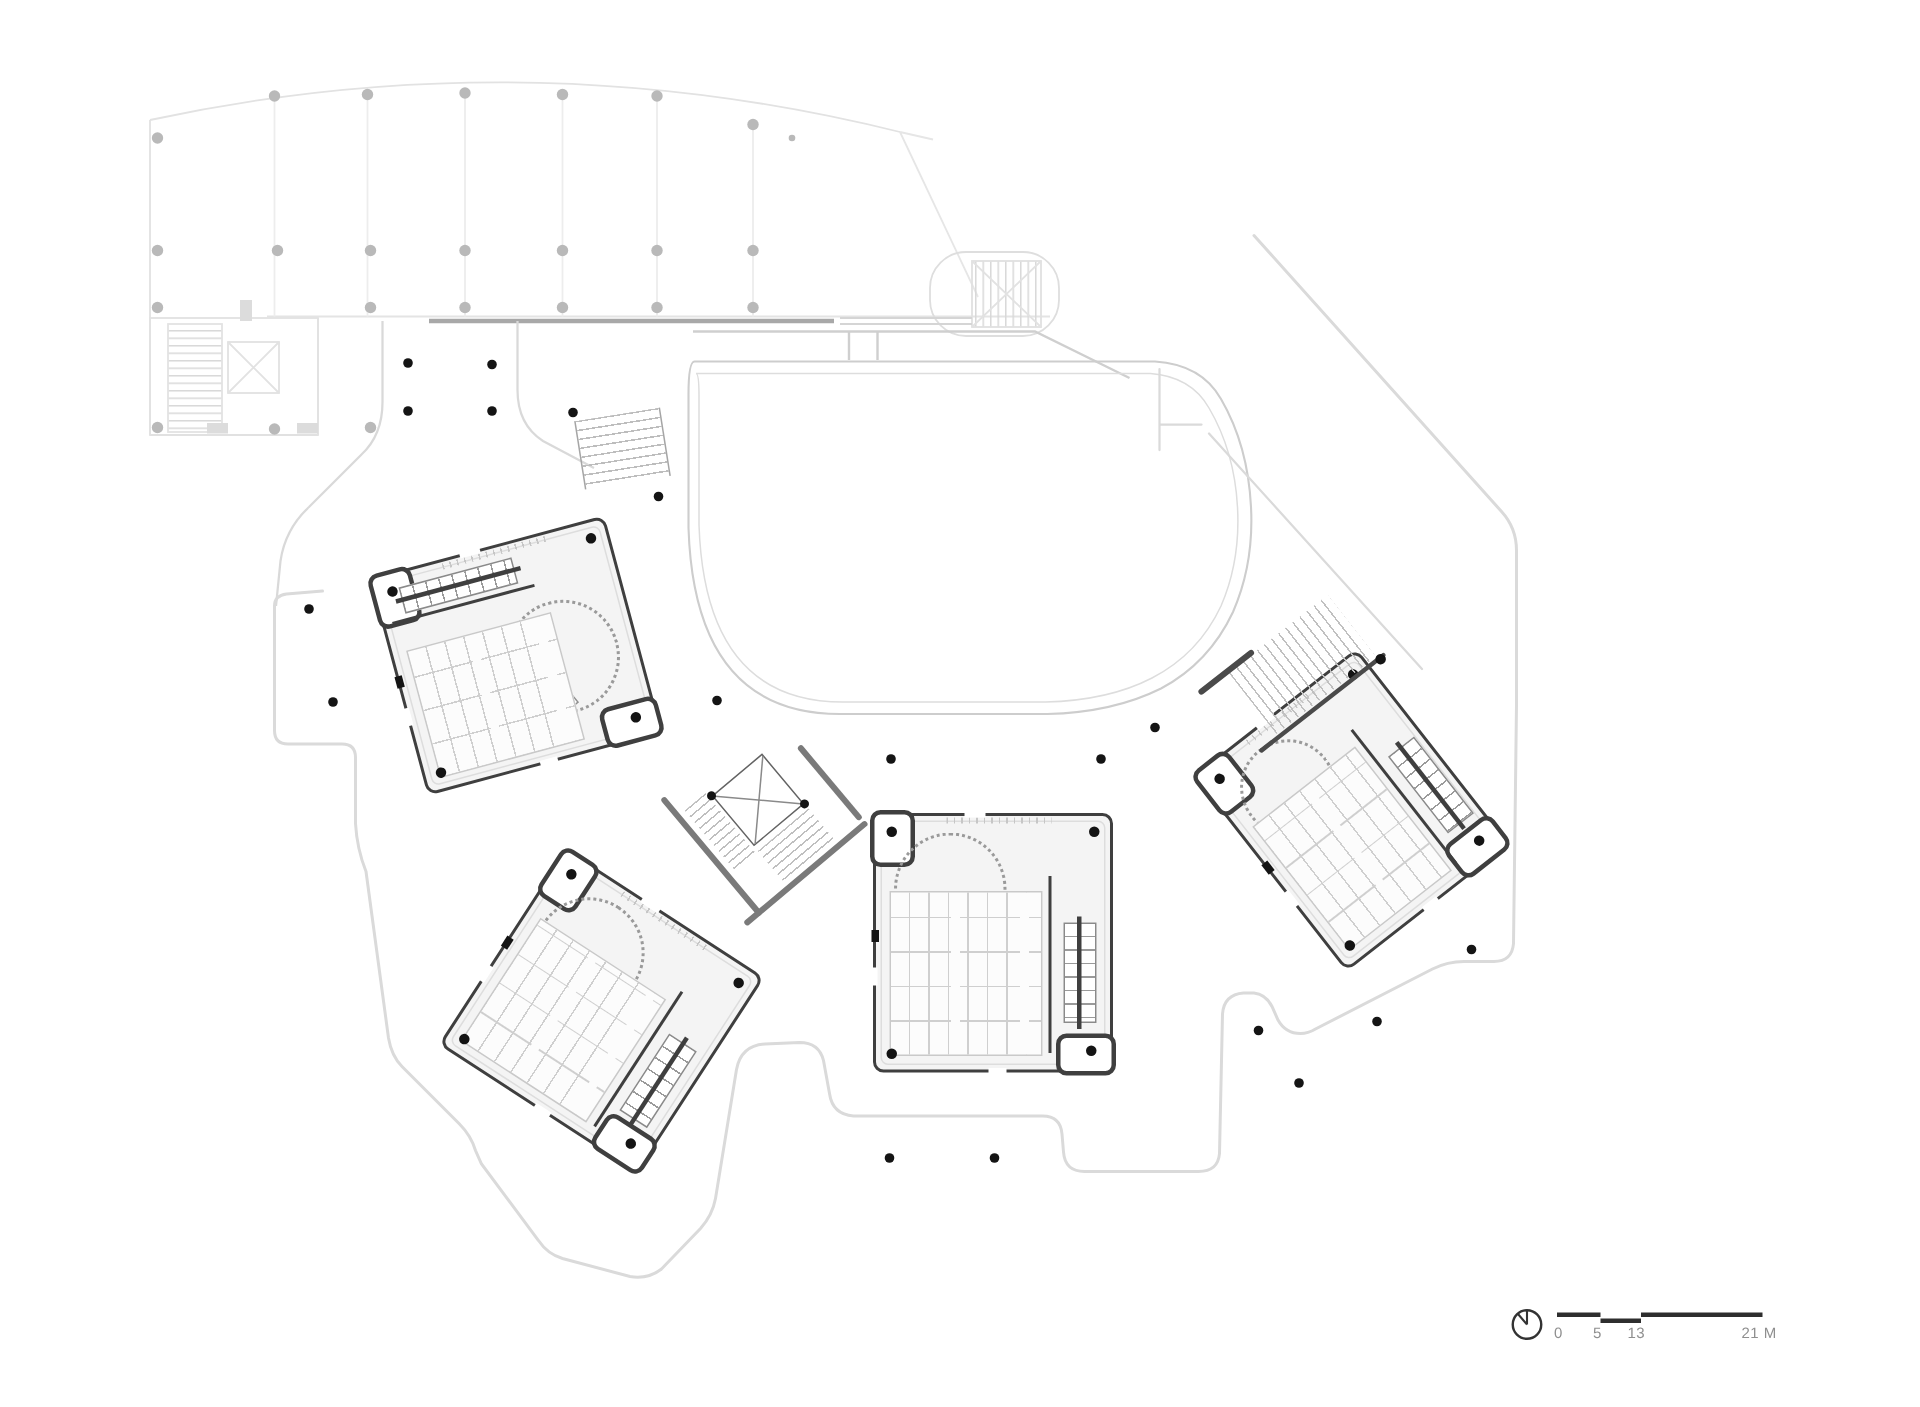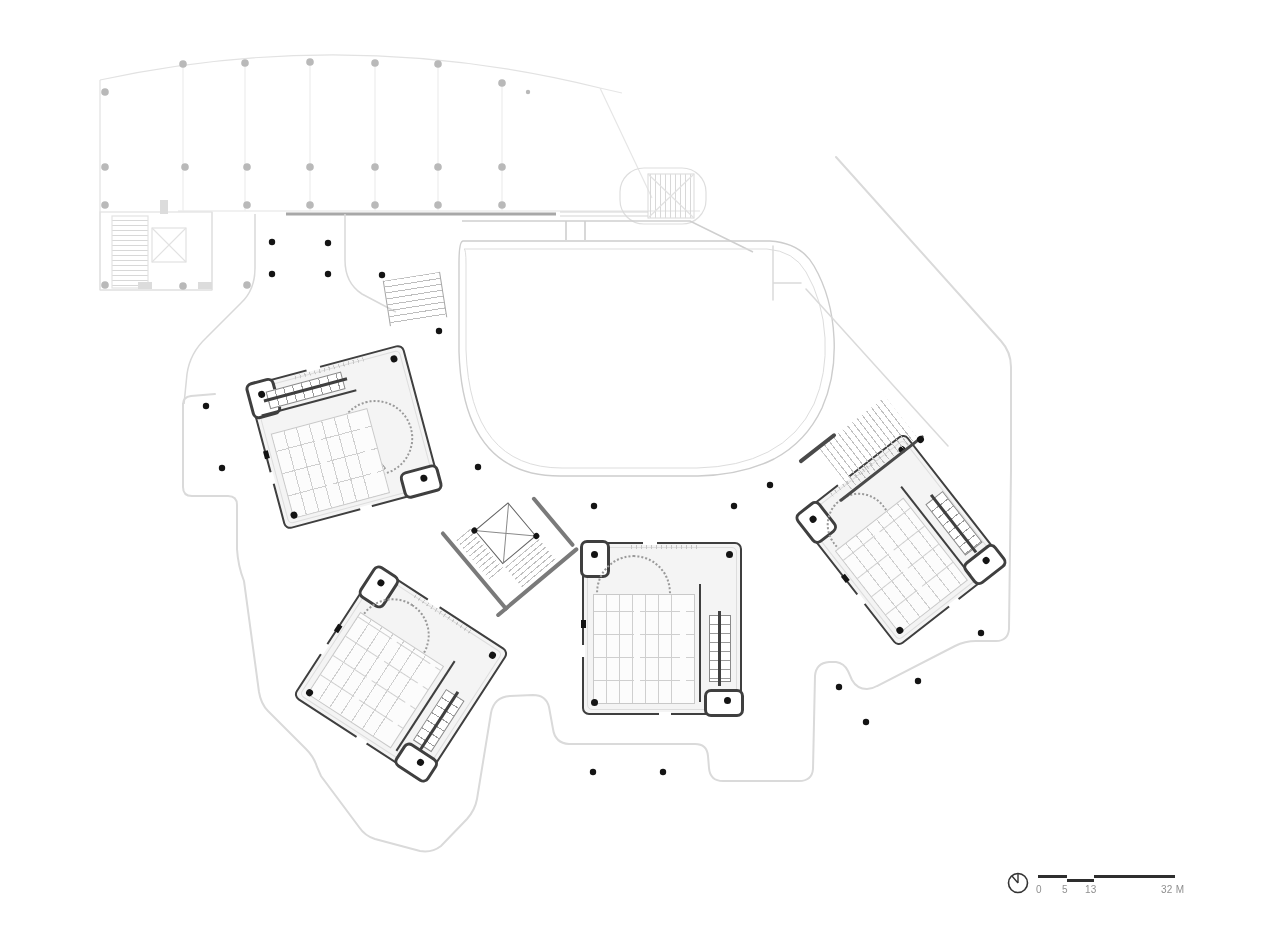--- a/index.html
+++ b/index.html
@@ -313,16 +313,16 @@
       <circle cx="14" cy="15" r="9.5" fill="none" stroke="#333333" stroke-width="1.6"></circle>
       <path d="M14,15 L14,5.5 M14,15 L8,8" fill="none" stroke="#333333" stroke-width="1.4"></path>
     </svg>
     <div class="scalebar">
       <div class="seg s1"></div>
       <div class="seg s2"></div>
       <div class="seg s3"></div>
       <span class="slabel l0">0</span>
       <span class="slabel l5">5</span>
       <span class="slabel l10">13</span>
-      <span class="slabel l25">32 M</span>
+      <span class="slabel l25">21 M</span>
     </div>
   </div>
 </div>
 
 </body></html>

